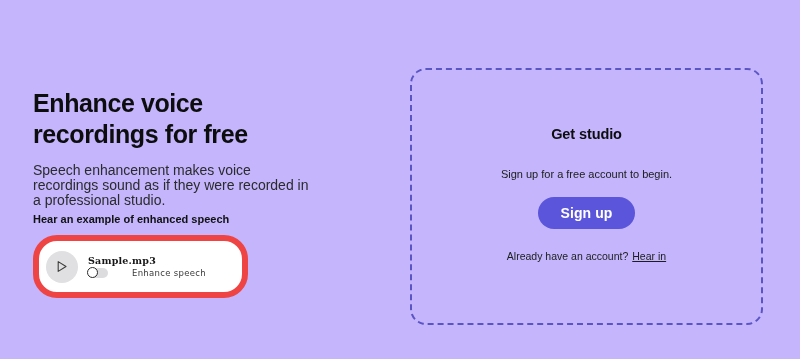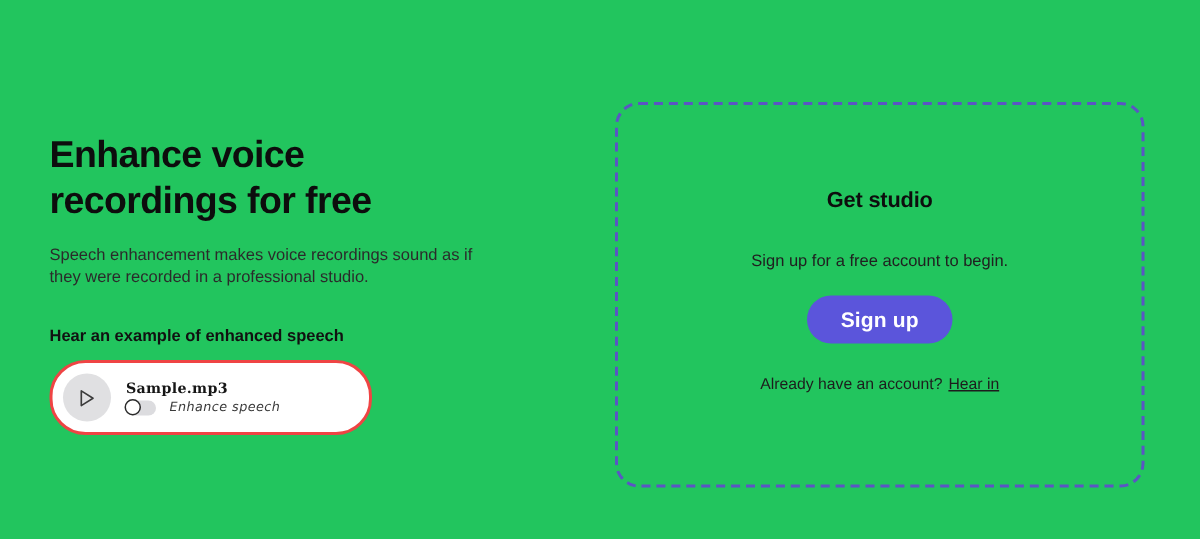--- a/index.html
+++ b/index.html
@@ -10,21 +10,21 @@
     background: #ffffff;
     font-family: "Liberation Sans", sans-serif;
     color: #111111;
     overflow: hidden;
   }
 
   .page {
     position: relative;
     width: 800px;
     height: 359px;
-    background: #22c55e;
+    background: #c4b5fd;
   }
 
   
   .left-col {
     position: absolute;
     left: 33px;
     top: 88px;
     width: 330px;
   }
 
@@ -32,40 +32,40 @@
     font-size: 25px;
     line-height: 31px;
     font-weight: bold;
     letter-spacing: -0.4px;
     color: #0d0d0d;
     max-width: 250px;
   }
 
   .subtitle {
     margin-top: 13px;
-    font-size: 11px;
+    font-size: 14px;
     line-height: 15px;
     color: #2b2b2b;
     max-width: 285px;
   }
 
   .example-label {
-    margin-top: 25px;
+    margin-top: 5px;
     font-size: 11px;
     font-weight: bold;
     color: #111111;
   }
 
   
   .player-card {
     margin-top: 10px;
     width: 215px;
-    height: 50px;
+    height: 63px;
     background: #ffffff;
-    border: 2px solid #ef4444;
+    border: 6px solid #ef4444;
     border-radius: 24px;
     display: flex;
     align-items: center;
     padding-left: 7px;
   }
 
   .play-button {
     width: 32px;
     height: 32px;
     min-width: 32px;
@@ -90,22 +90,21 @@
     font-family: "DejaVu Serif", serif;
     font-size: 9.5px;
     font-weight: bold;
     color: #161616;
     letter-spacing: 0.2px;
   }
 
   .toggle-row {
     display: flex;
     align-items: center;
-    gap: 9px;
-    font-style: italic;
+    gap: 24px;
   }
 
   .toggle-switch {
     position: relative;
     width: 20px;
     height: 10px;
     border-radius: 6px;
     background: #dcdcdf;
     display: block;
   }

